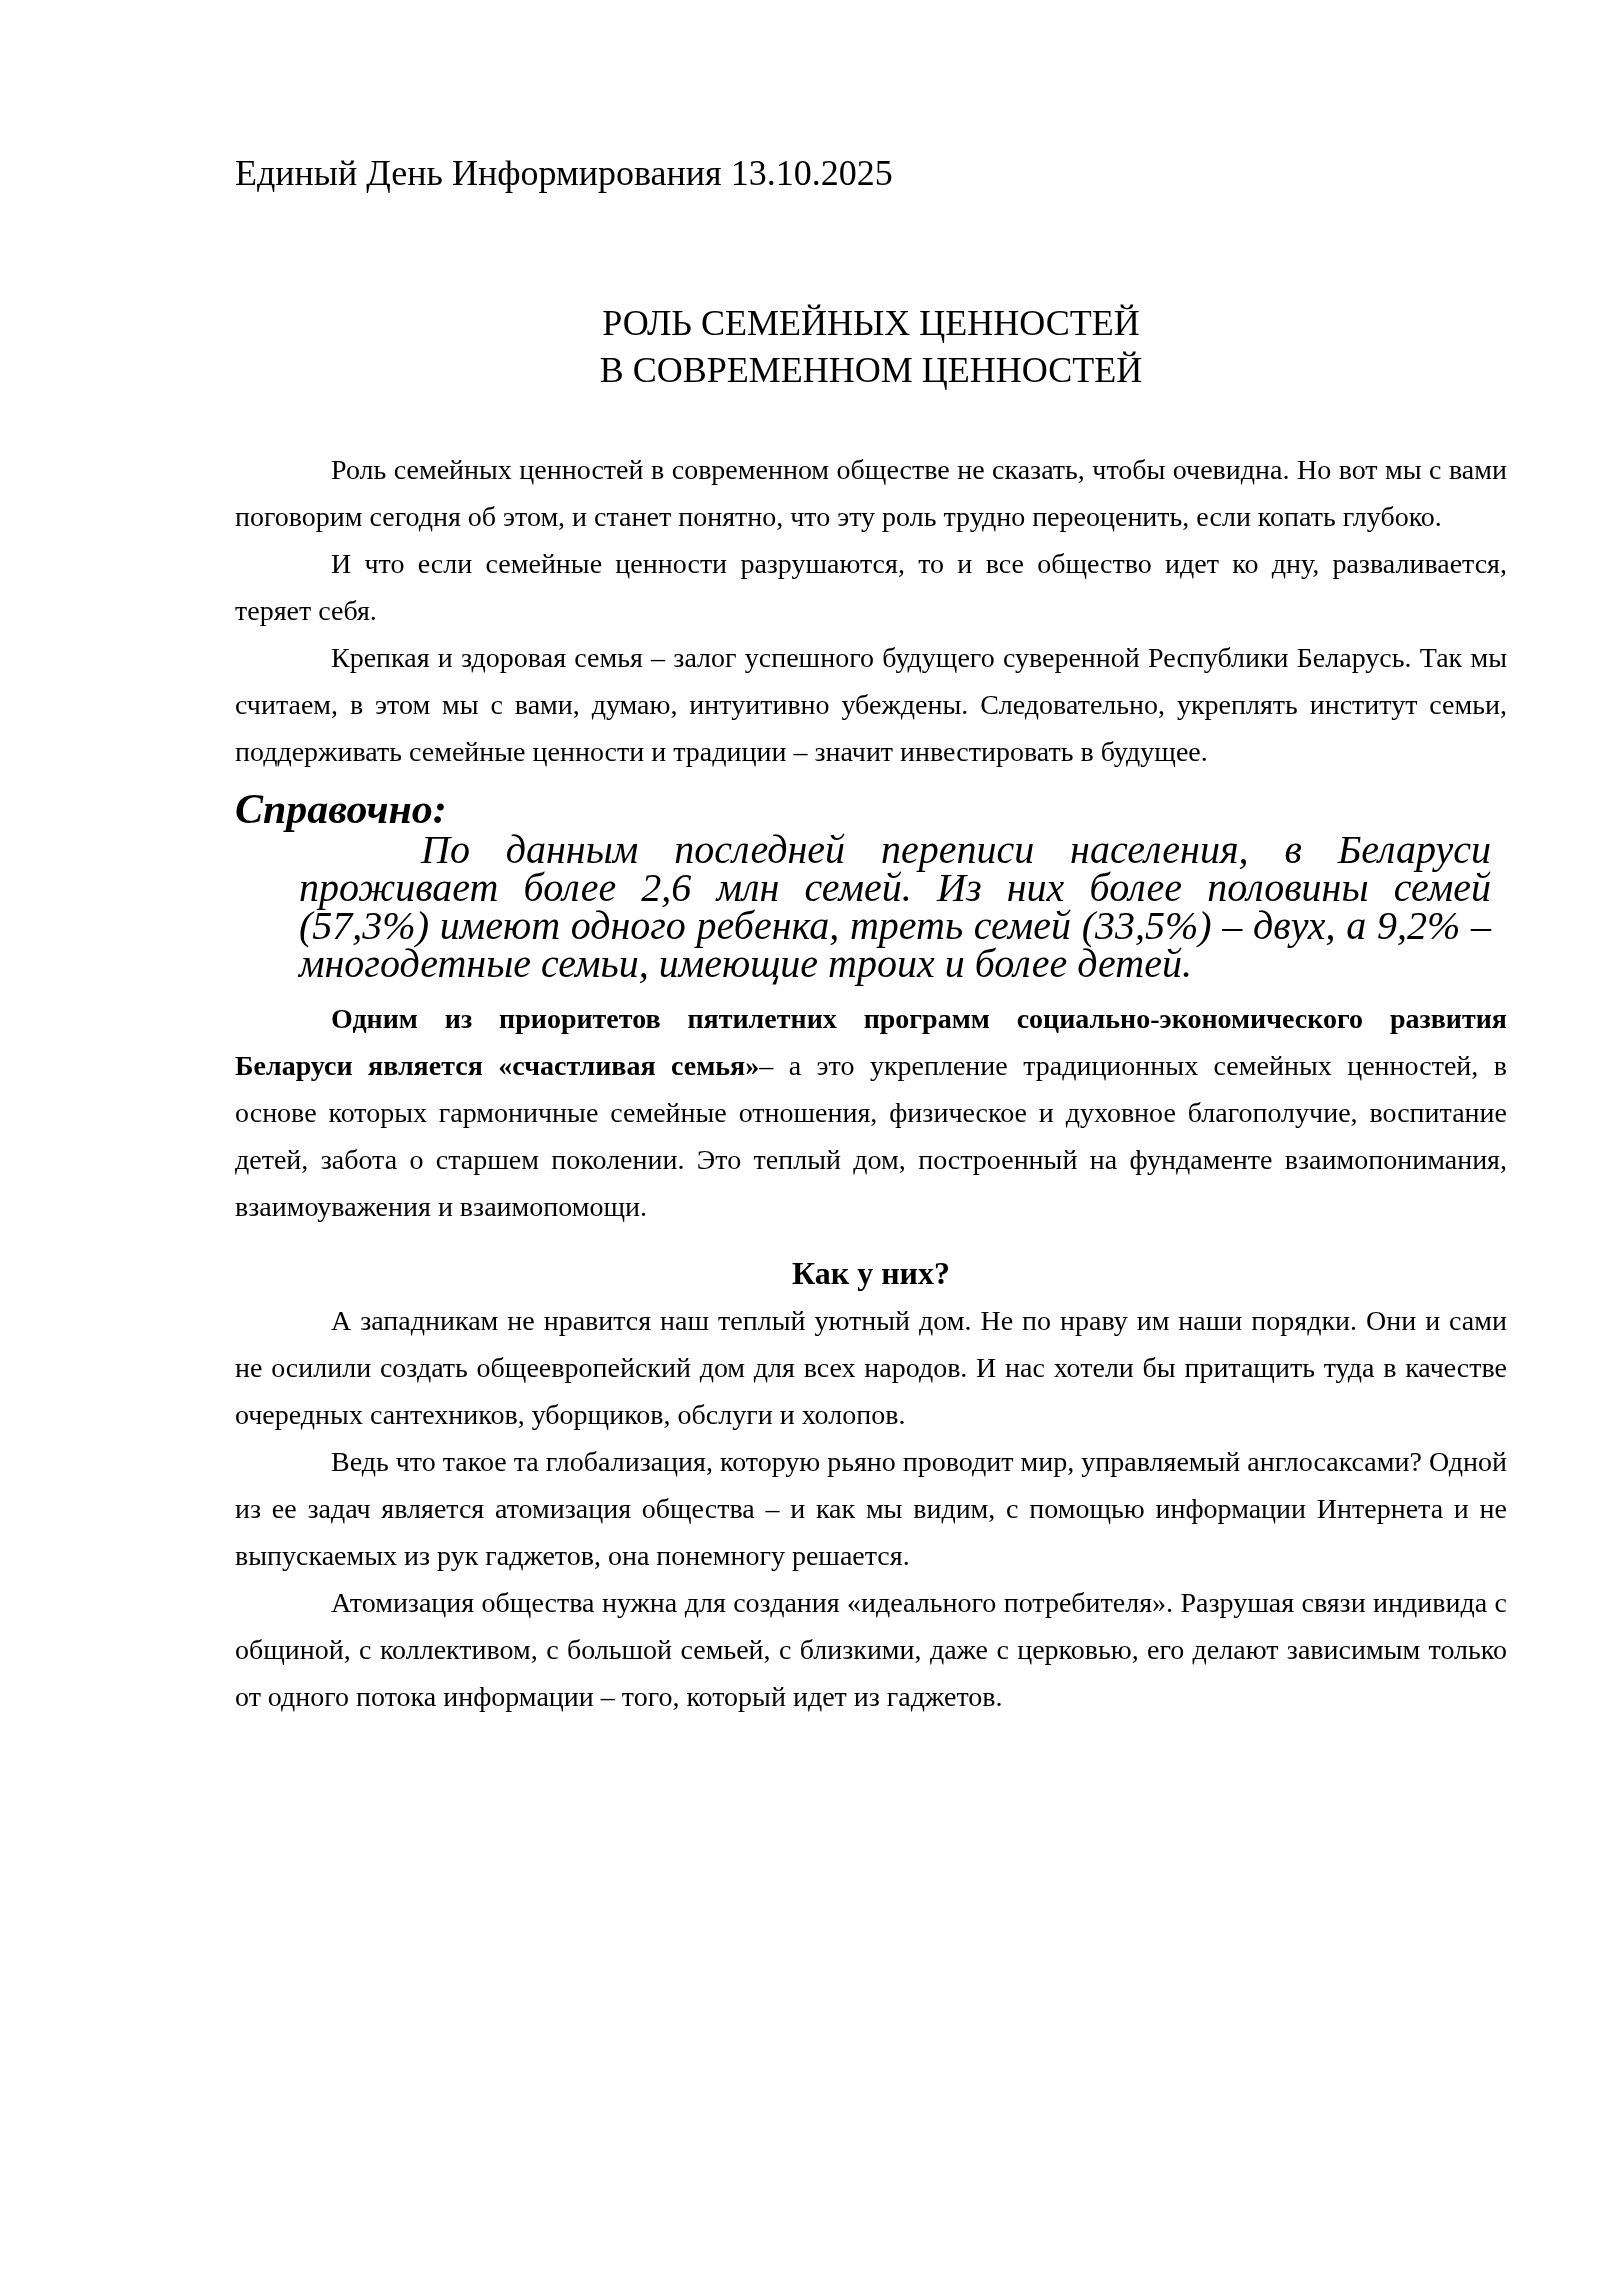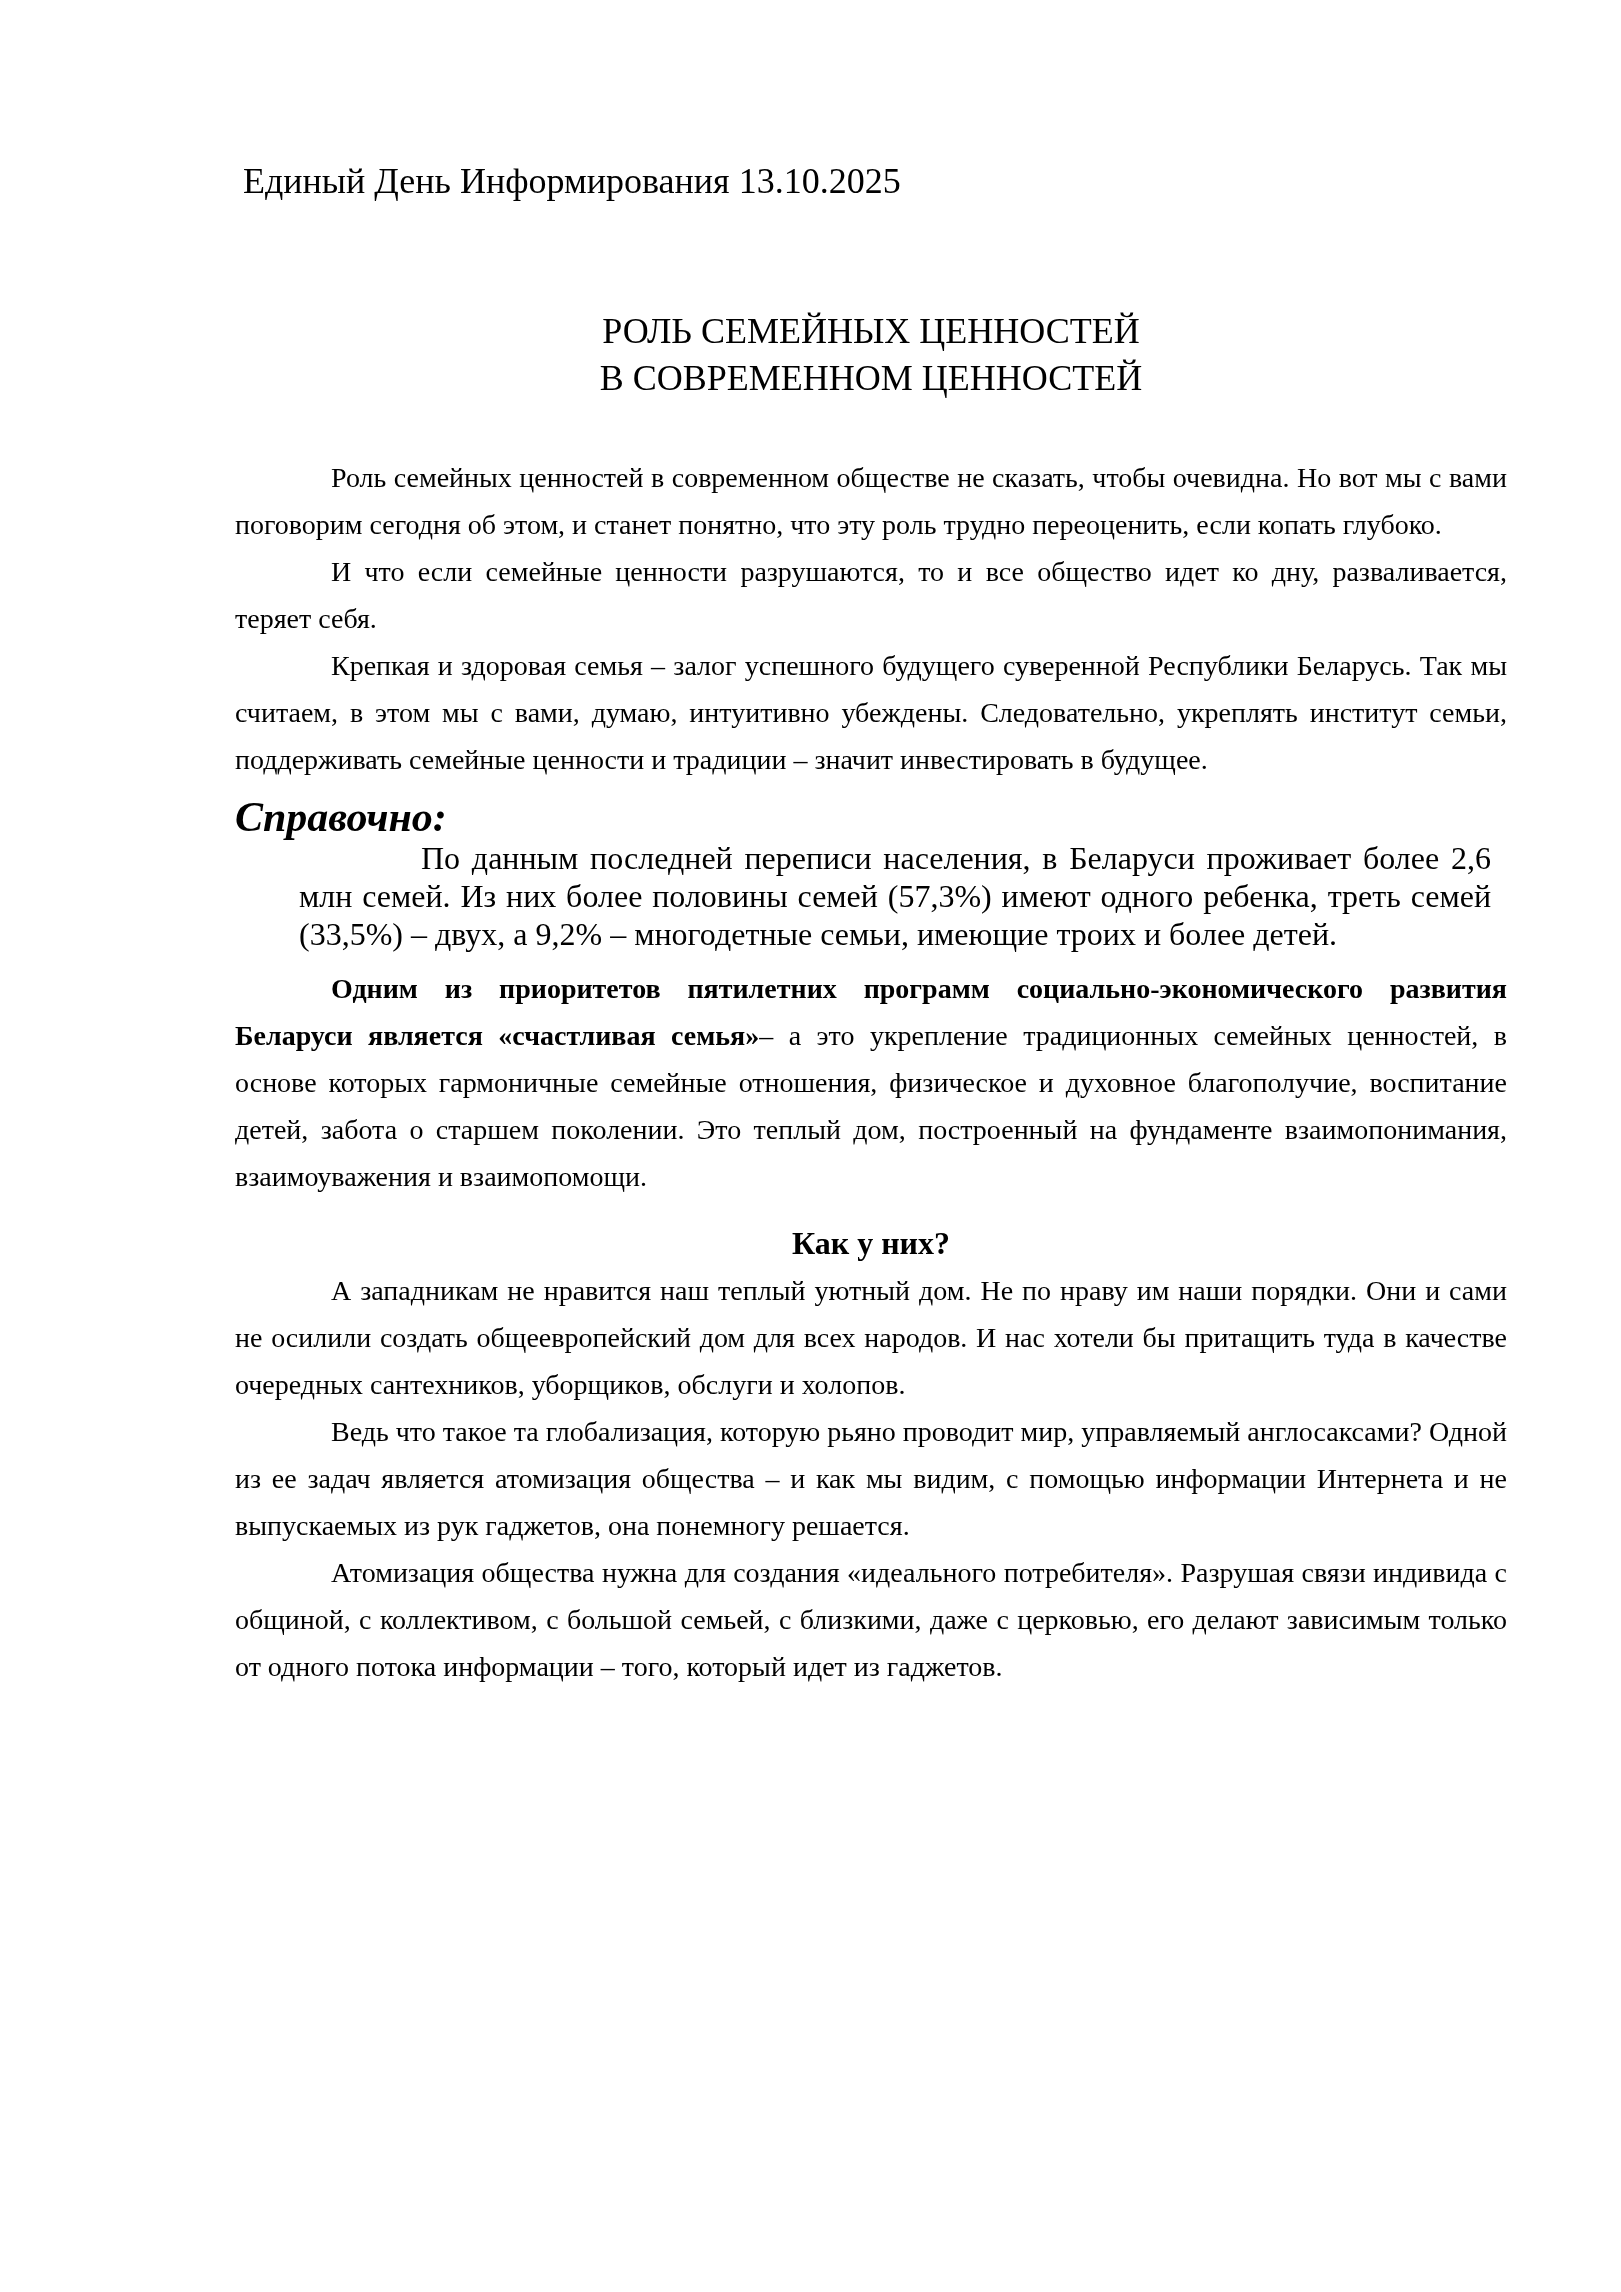--- a/index.html
+++ b/index.html
@@ -6,37 +6,37 @@
     body { width: 1622px; height: 2293px; position: relative; overflow: hidden; }
     .page {
       position: absolute; left: 0; top: 0; width: 1622px; height: 2293px;
       background: #ffffff; color: #000000;
       font-family: "Liberation Serif", serif;
     }
     .content {
       position: absolute; left: 235px; top: 150px; width: 1272px;
     }
     .header-line {
-      font-size: 36px; line-height: 47px; margin: 8px;
+      font-size: 36px; line-height: 47px; margin: 0;
     }
     .title {
       text-align: center; font-weight: normal; font-size: 36px; line-height: 47px;
       margin: 103px 0 0 0;
     }
     .title div { margin: 0; }
     .para {
       font-size: 28px; line-height: 47px; margin: 0;
       text-align: justify; text-indent: 96px;
     }
     .first-para { margin-top: 52px; }
     .ref-label {
       font-size: 42px; line-height: 43px; font-weight: bold; font-style: italic; margin: 12.5px 0 0 0;
     }
     .ref-body {
-      font-size: 32px; line-height: 38px; margin: 0 16px 0 64px;
+      font-size: 40px; line-height: 38px; font-style: italic; margin: 0 16px 0 64px;
       text-align: justify; text-indent: 122px;
     }
     .bold-lead { font-weight: bold; }
     .section-head {
       text-align: center; font-weight: bold; font-size: 32px; line-height: 47px;
       margin: 19.7px 0 0 0;
     }
     .para.after-ref { margin-top: 12.5px; }
   </style>
 </head>

